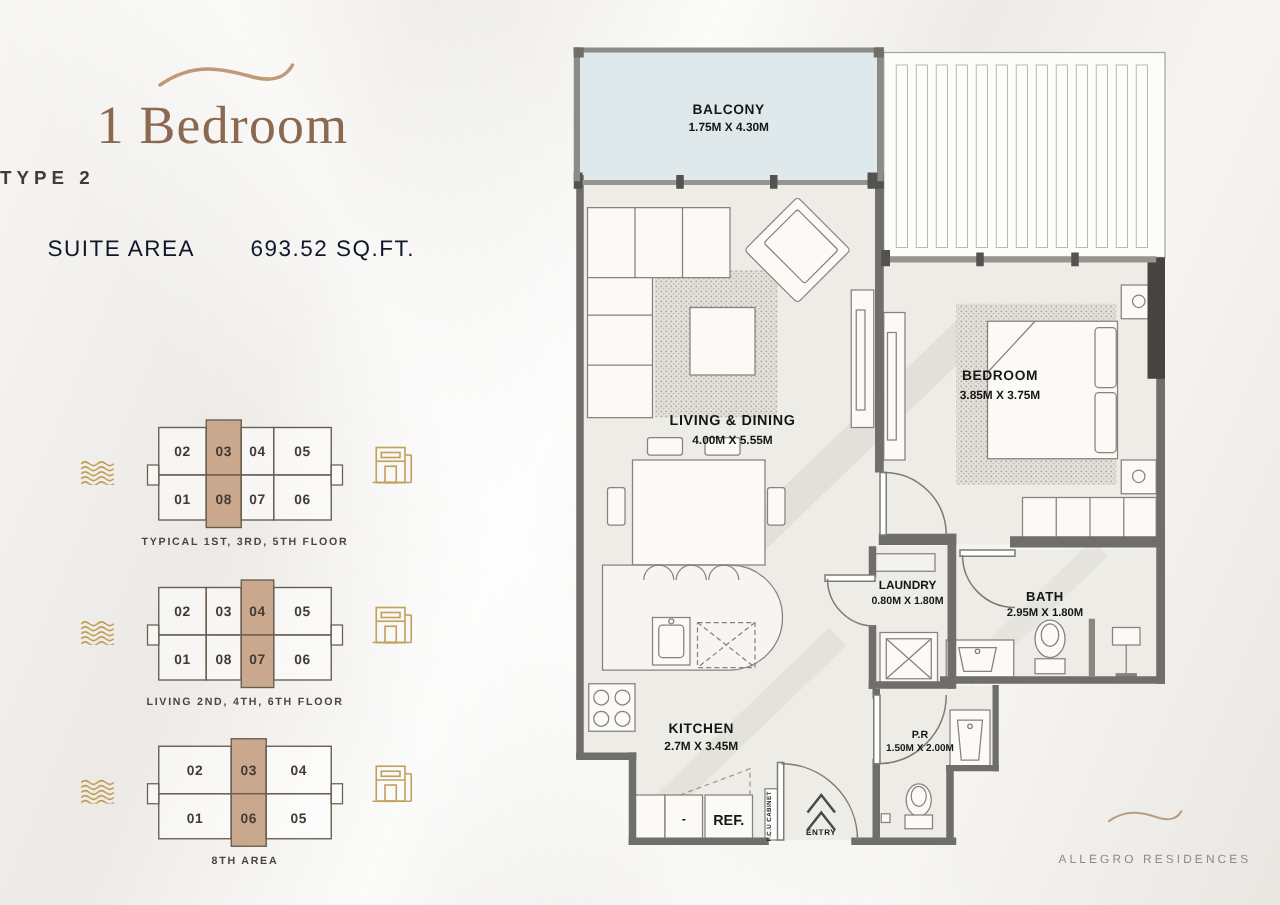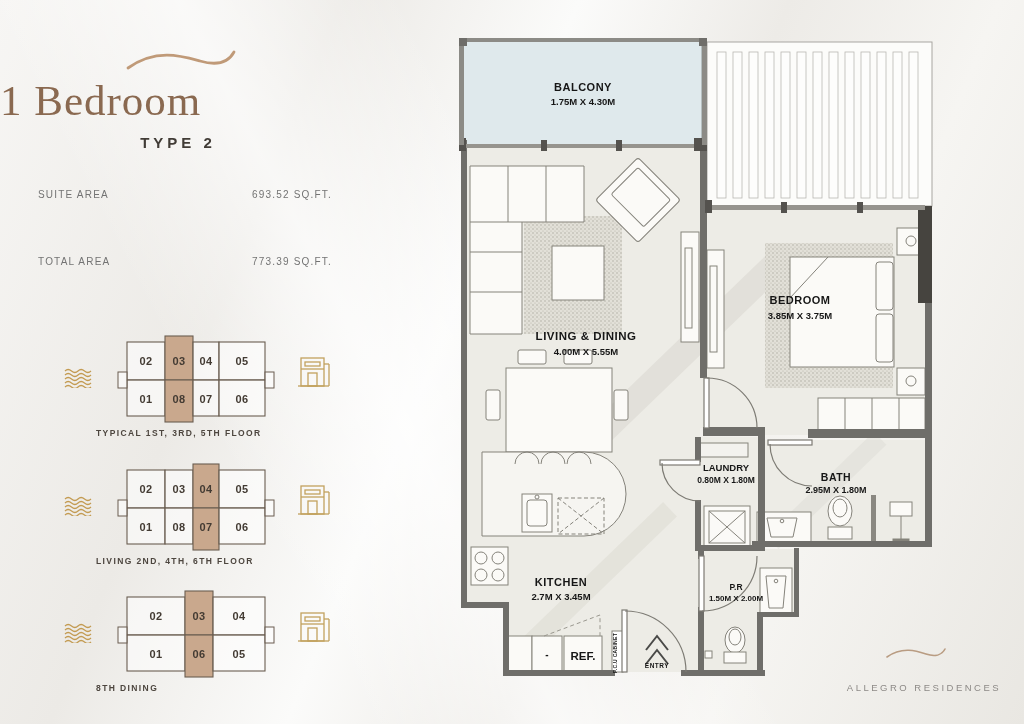--- a/index.html
+++ b/index.html
@@ -5,56 +5,52 @@
   html,body{margin:0;padding:0}
   body{
     width:1024px;height:724px;position:relative;overflow:hidden;
     font-family:"Liberation Sans",sans-serif;
     background:linear-gradient(112deg,#f7f6f4 0%,#eceae6 26%,#fbfbfa 44%,#edebe7 60%,#f6f5f2 76%,#e9e7e2 100%);
   }
   body::after{content:"";position:absolute;inset:0;z-index:0;pointer-events:none;
     background:linear-gradient(62deg,rgba(255,255,255,0) 26%,rgba(255,255,255,.65) 40%,rgba(255,255,255,0) 56%);}
   .sidebar{position:absolute;left:0;top:0;width:440px;height:724px;z-index:2}
   .brand-wave{position:absolute;left:122px;top:44px}
-  .title{position:absolute;left:0;top:76px;width:356px;margin:0;
+  .title{position:absolute;left:0;top:76px;width:356px;text-align:center;margin:0;
     font-family:"Liberation Serif","DejaVu Serif",serif;font-weight:400;font-size:43px;color:#8a6950;letter-spacing:1px}
-  .subtitle{position:absolute;left:0;top:134px;width:356px;text-align:center;
+  .subtitle{position:absolute;left:0;top:134px;width:356px;text-align:left;
     font-size:15px;font-weight:bold;color:#413c36;letter-spacing:4px}
   .area-row{position:absolute;left:38px;width:294px;display:flex;justify-content:space-between;
-    font-size:10px;letter-spacing:1.2px;color:#737373}
+    font-size:18px;letter-spacing:1.2px;color:#0f172a}
   .area-row .val{text-align:center}
   .plate-row{position:absolute;left:0;width:440px;height:120px}
   .plate-box{position:absolute;left:116px;top:6px;width:160px;height:92px}
   .waves-icon{position:absolute;left:64px;top:40px}
   .bldg-icon{position:absolute;left:296px;top:24px}
-  .plate-caption{position:absolute;left:96px;top:100px;width:200px;text-align:left;
+  .plate-caption{position:absolute;left:96px;top:100px;width:200px;text-align:center;
     font-size:8.5px;font-weight:bold;letter-spacing:1.4px;color:#4d463f}
   #plan{position:absolute;left:0;top:0;z-index:1}
   #plan text{font-family:"Liberation Sans",sans-serif;font-weight:bold;fill:#161616}
   .footer-brand{position:absolute;left:814px;top:682px;width:220px;text-align:center;z-index:2;
     font-size:9.5px;letter-spacing:2.5px;color:#8d8a87;font-weight:500}
   .footer-wave{position:absolute;left:884px;top:644px;z-index:2}
 </style>
 </head>
 <body>
 
 <div class="sidebar">
   <svg class="brand-wave" width="115" height="32" viewBox="0 0 115 32">
     <path d="M6,24 C34,4 60,12 78,17 C95,22 106,19 112,8" fill="none" stroke="#c09a78" stroke-width="2.8" stroke-linecap="round"></path>
   </svg>
   <h1 class="title">1 Bedroom</h1>
   <div class="subtitle">TYPE 2</div>
 
   <div class="area-row" style="top:189px">
     <span>SUITE AREA</span>
     <span class="val">693.52 SQ.FT.</span>
-  </div>
-  <div class="area-row" style="top:256px">
-    <span>TOTAL AREA</span>
-    <span class="val">773.39 SQ.FT.</span>
   </div>
 
   <div class="plate-row" style="top:328px">
     <svg class="waves-icon" width="28" height="20" viewBox="0 0 28 20">
       <g fill="none" stroke="#c39b52" stroke-width="1.2">
         <path d="M1,3 q3,-3 6.5,0 t6.5,0 t6.5,0 t6.5,0"></path>
           <path d="M1,7 q3,-3 6.5,0 t6.5,0 t6.5,0 t6.5,0"></path>
         <path d="M1,11 q3,-3 6.5,0 t6.5,0 t6.5,0 t6.5,0"></path>
           <path d="M1,15 q3,-3 6.5,0 t6.5,0 t6.5,0 t6.5,0"></path>
         <path d="M1,19 q3,-3 6.5,0 t6.5,0 t6.5,0 t6.5,0"></path>
@@ -168,21 +164,21 @@
       <g fill="none" stroke="#c2a15e" stroke-width="1.3">
         <rect x="5" y="6" width="23" height="28"></rect>
           <rect x="9" y="10" width="15" height="4"></rect>
         <line x1="5" y1="17" x2="28" y2="17"></line>
           <rect x="12" y="21" width="9" height="13"></rect>
         <line x1="2" y1="34" x2="33" y2="34"></line>
           <line x1="28" y1="12" x2="33" y2="12"></line>
           <line x1="33" y1="12" x2="33" y2="34"></line>
       </g>
     </svg>
-    <div class="plate-caption">8TH DINING</div>
+    <div class="plate-caption">8TH AREA</div>
   </div>
 </div>
 
 <svg id="plan" width="1024" height="724" viewBox="0 0 1024 724">
   <defs>
     <pattern id="stip" width="4" height="4" patternUnits="userSpaceOnUse">
       <rect width="4" height="4" fill="#e2e0d8"></rect>
       <circle cx="1" cy="1" r="0.7" fill="#a9a69b"></circle>
         <circle cx="3" cy="3" r="0.6" fill="#b7b4a9"></circle>
     </pattern>

